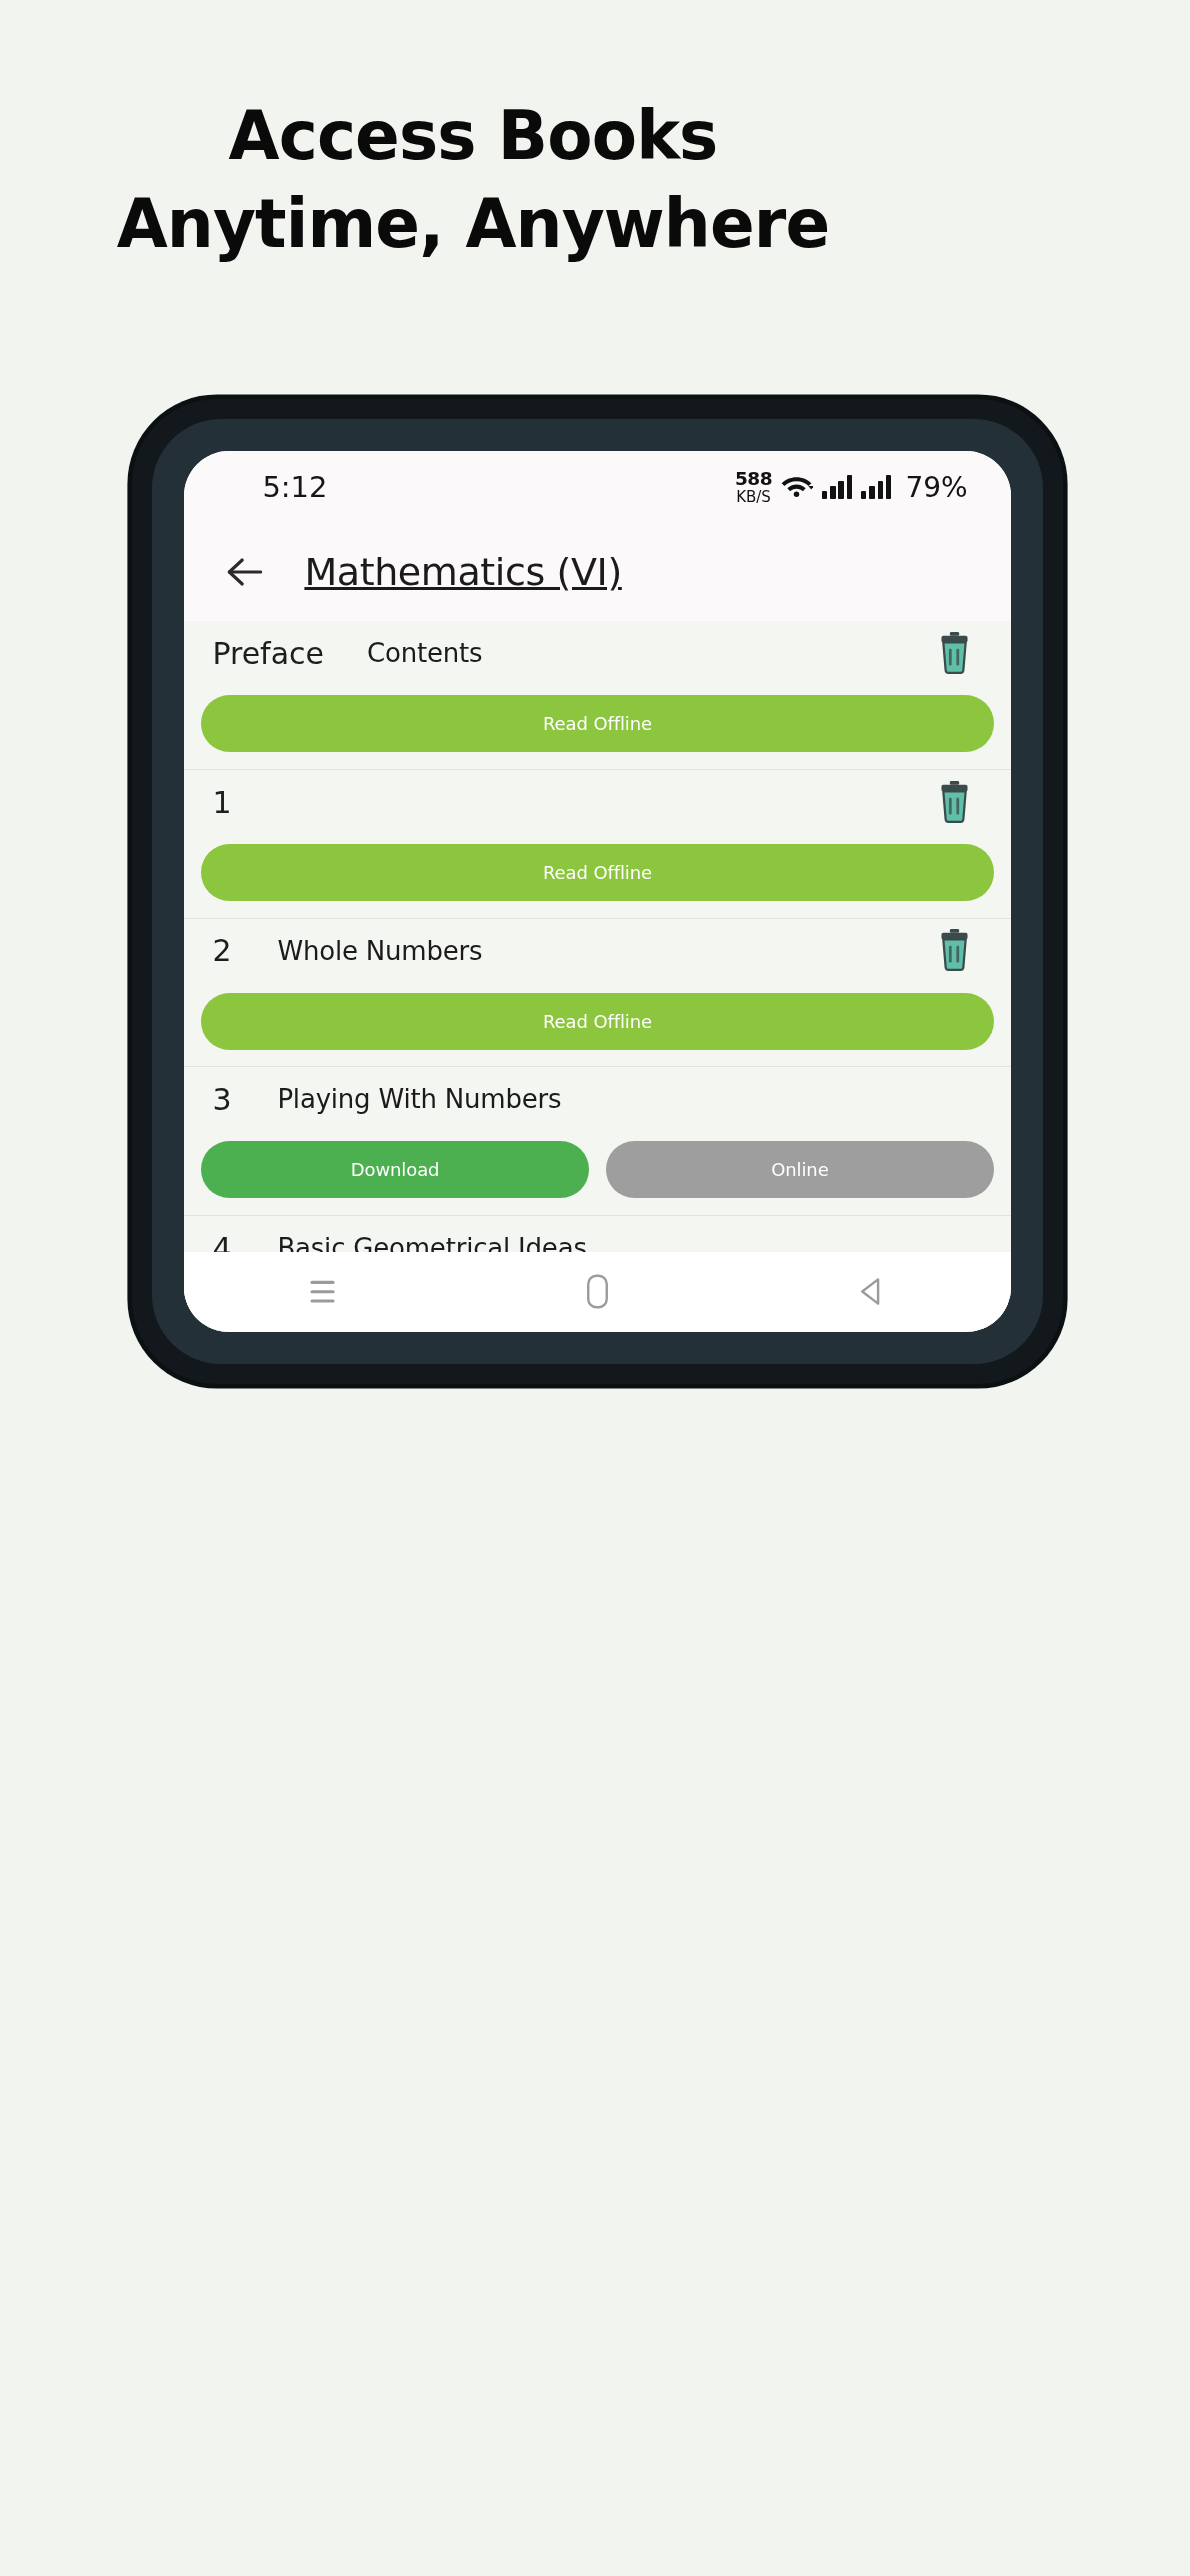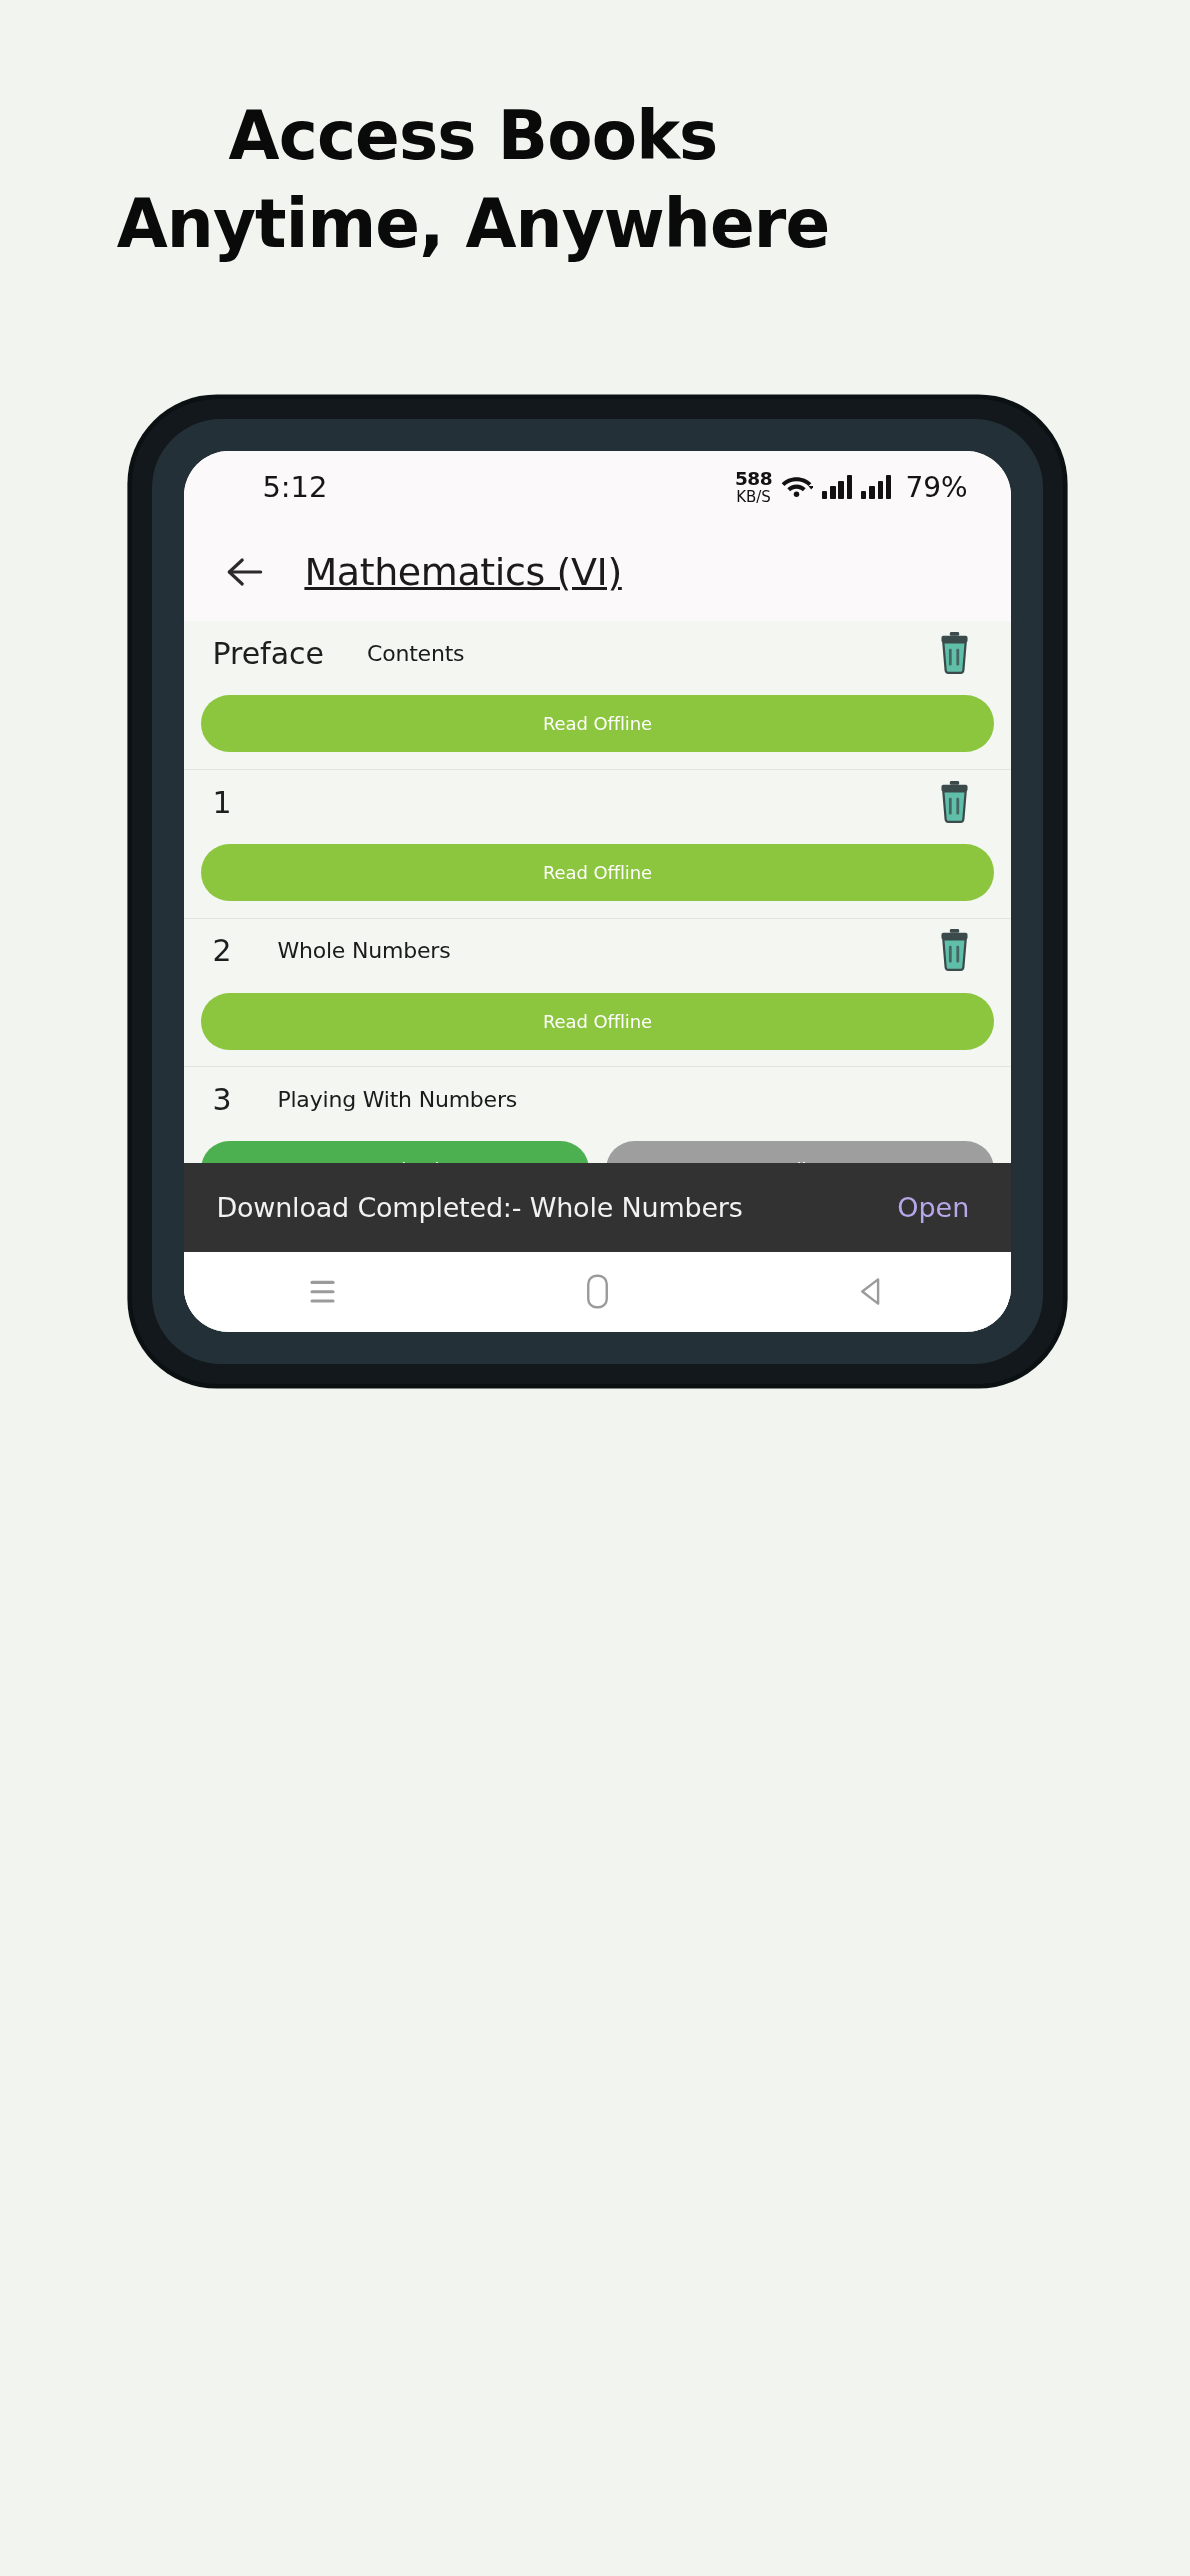--- a/index.html
+++ b/index.html
@@ -137,21 +137,21 @@
     height:74px;
     padding:0 15px 10px 15px;
   }
   .row-num {
     width:78px; flex:none;
     font-size:30px; color:#1e1e1e;
     text-align:left; padding-left:13px;
   }
   .row-num.wide { width:auto; padding-right:43px; }
   .row-title {
-    font-size:22px; color:#1b1b1b;
+    font-size:26px; color:#1b1b1b;
     letter-spacing:-0.2px;
   }
   .trash {
     margin-left:auto; margin-right:20.4px;
     width:41px; height:45px; flex:none;
   }
   .row-actions {
     display:flex; gap:16.7px; padding:0 16.7px;
   }
   .btn {
@@ -320,24 +320,20 @@
                     <span class="row-num">4</span>
                     <span class="row-title">Basic Geometrical Ideas</span>
                   </div>
                   <div class="row-actions">
                     <div class="btn dl">Download</div>
                     <div class="btn on">Online</div>
                   </div>
                 </div>
               </div>
 
-            <div class="snackbar">
-              <span class="snack-msg">Download Completed:- Whole Numbers</span>
-              <span class="snack-action">Open</span>
-            </div>
 
             <div class="navbar">
               <span class="nav-ic">
                 <svg width="39" height="32" viewBox="0 0 42 34">
                   <rect x="8" y="5" width="26" height="3.4" rx="1.7" fill="#9b9b9b"></rect>
                   <rect x="8" y="15" width="26" height="3.4" rx="1.7" fill="#9b9b9b"></rect>
                   <rect x="8" y="25" width="26" height="3.4" rx="1.7" fill="#9b9b9b"></rect>
                 </svg>
               </span>
               <span class="nav-ic">

